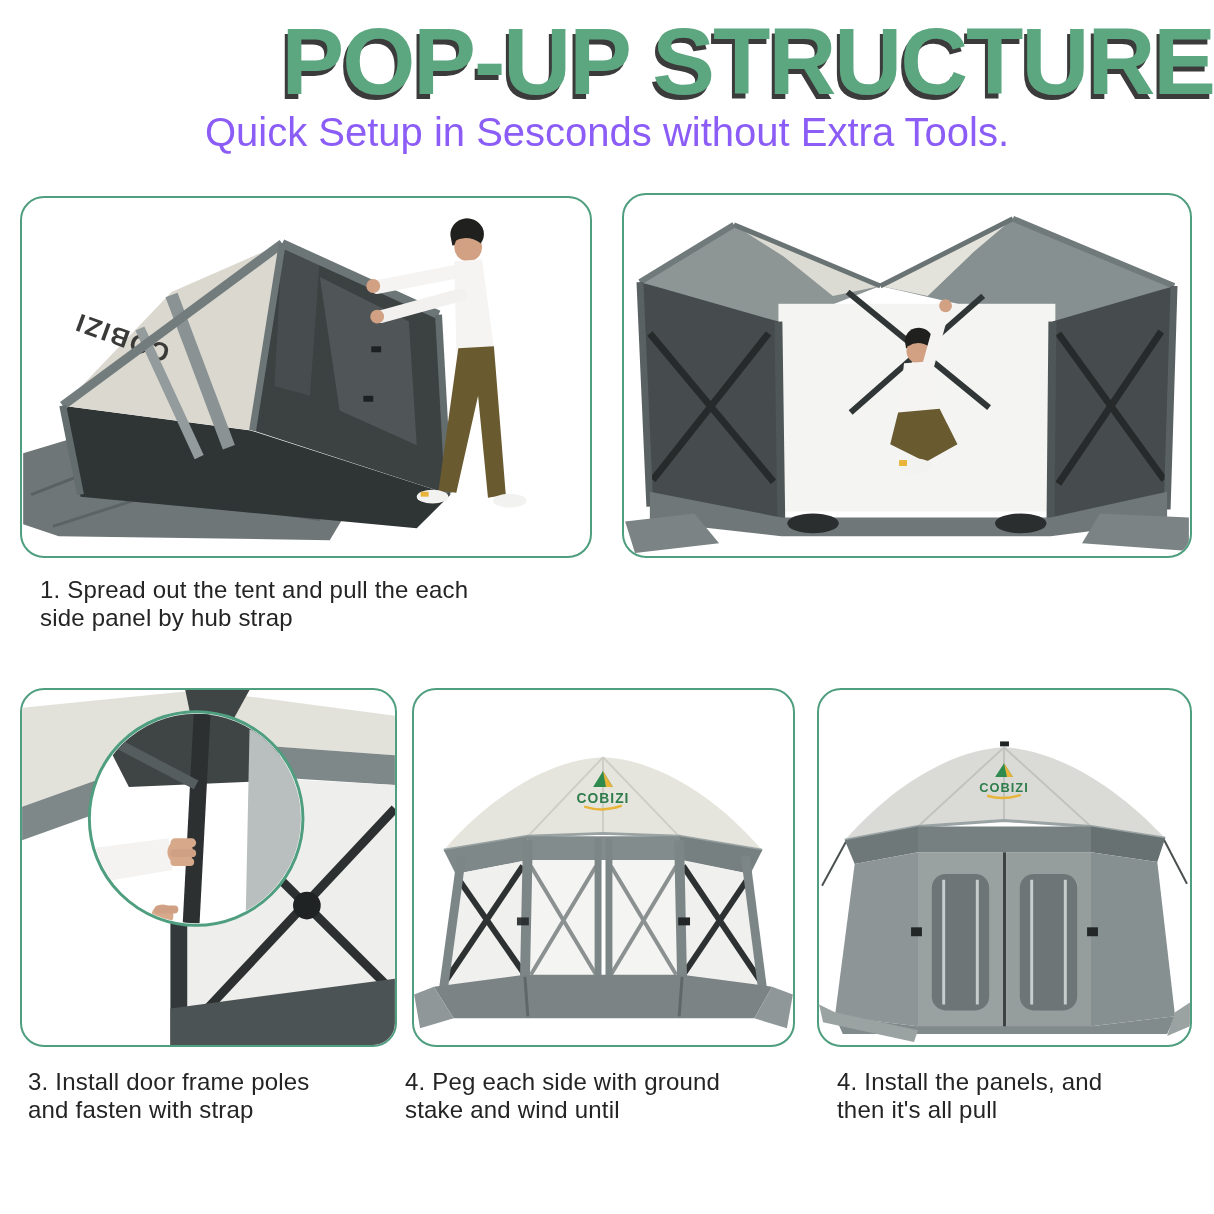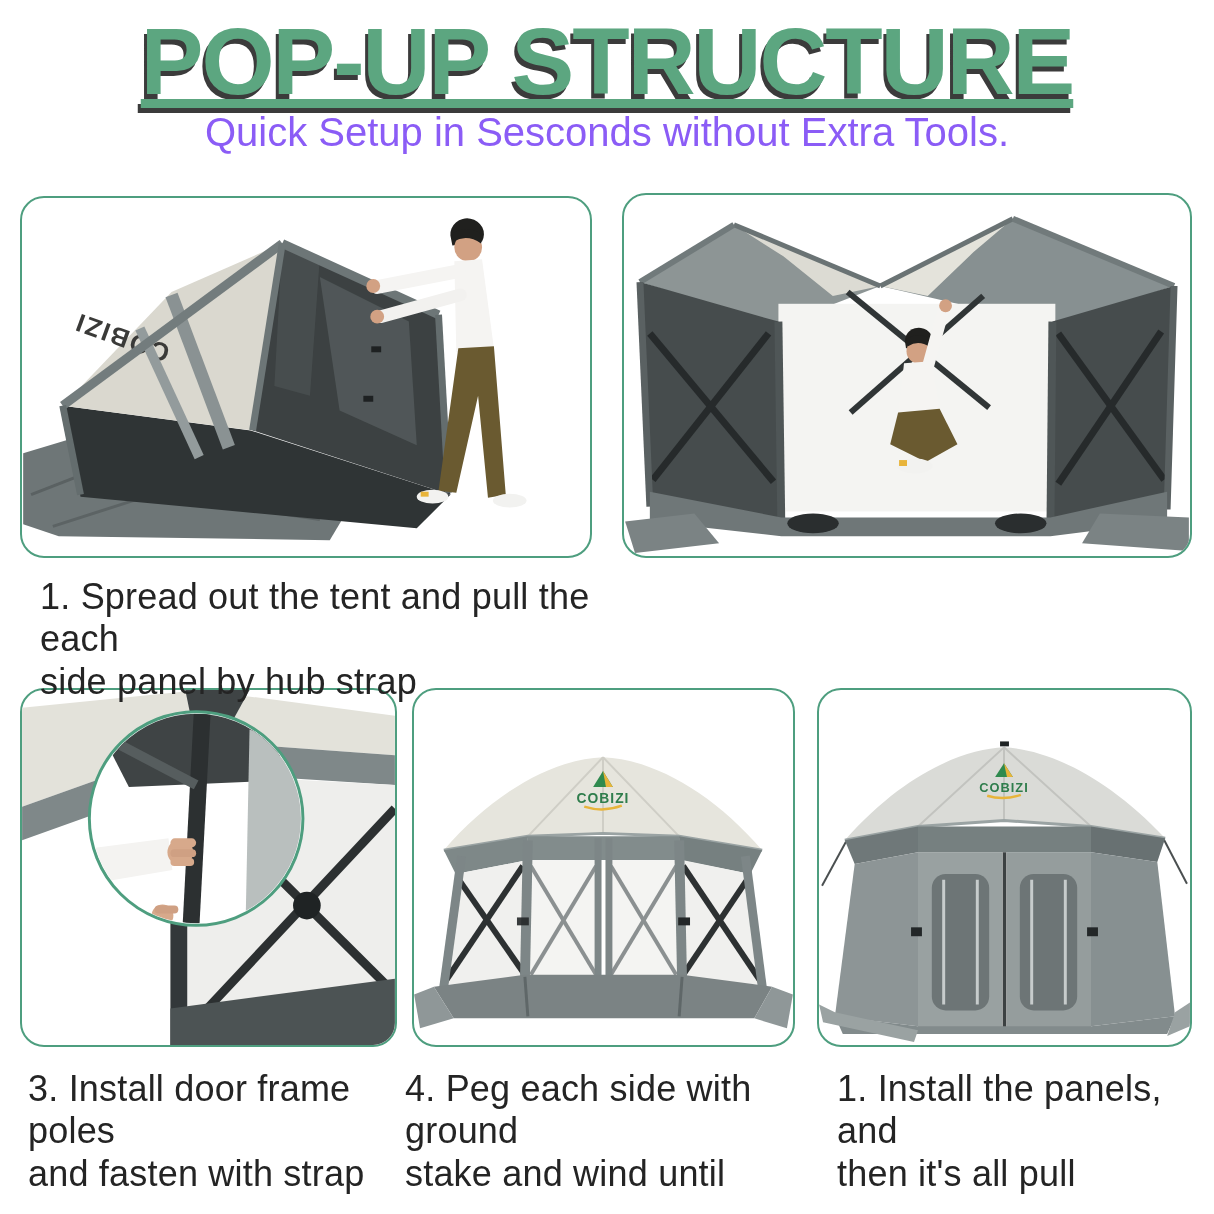--- a/index.html
+++ b/index.html
@@ -7,43 +7,42 @@
     --title-shadow:#3b3b3b;
     --panel-border:#4E9E7F;
     --text-dark:#242424;
   }
   html,body{margin:0;padding:0;background:#ffffff;}
   .page{
     position:relative;width:1214px;height:1214px;background:#ffffff;
     font-family:"Liberation Sans","DejaVu Sans",sans-serif;overflow:hidden;
   }
   .title{
-    position:absolute;left:0;top:8px;width:100%;margin:0;text-align:center;
+    position:absolute;left:0;top:8px;width:100%;margin:0;text-align:right;
     font-size:94px;font-weight:bold;letter-spacing:-2px;
     color:var(--accent-green);
     text-shadow:-3px 5px 0 var(--title-shadow);
     white-space:nowrap;
-    text-decoration:underline;
   }
   .subtitle{
     position:absolute;left:0;top:110px;width:100%;margin:0;text-align:center;
     font-size:40px;font-weight:400;color:#8b5cf6;white-space:nowrap;
   }
   .panel{
     position:absolute;background:#ffffff;border:2px solid var(--panel-border);
     border-radius:24px;overflow:hidden;box-sizing:border-box;
   }
   .panel svg{display:block;width:100%;height:100%;}
   .p1{left:20px;top:196px;width:572px;height:362px;}
   .p2{left:622px;top:193px;width:570px;height:365px;}
   .p3{left:20px;top:688px;width:377px;height:359px;}
   .p4{left:412px;top:688px;width:383px;height:359px;}
   .p5{left:817px;top:688px;width:375px;height:359px;}
   .caption{
-    position:absolute;margin:0;font-size:36px;line-height:1.18;
+    position:absolute;margin:0;font-size:24px;line-height:1.18;
     color:var(--text-dark);letter-spacing:0.2px;
   }
   .c1{left:40px;top:576px;width:565px;}
   .c2{left:652px;top:576px;width:550px;}
   .c3{left:28px;top:1068px;width:370px;}
   .c4{left:405px;top:1068px;width:395px;}
   .c5{left:837px;top:1068px;width:365px;}
 </style>
 </head>
 <body>
@@ -278,15 +277,15 @@
         <polygon points="187,74 196,88 190,88" fill="#e8b43a"></polygon>
         <text x="187" y="103" text-anchor="middle" font-size="13" font-weight="bold" fill="#2f7d4c" letter-spacing="1">COBIZI</text>
         <path d="M170,107 Q187,112 204,106" stroke="#e8b43a" stroke-width="2.5" fill="none"></path>
       </g>
     </svg>
   </div>
 
   <p class="caption c1"><span>1. Spread out the tent and pull the each</span><br><span>side panel by hub strap</span></p>
   <p class="caption c3"><span>3. Install door frame poles</span><br><span>and fasten with strap</span></p>
   <p class="caption c4"><span>4. Peg each side with ground</span><br><span>stake and wind until</span></p>
-  <p class="caption c5"><span>1. Install the panels, and</span><br><span>then it's all pull</span></p>
+  <p class="caption c5"><span>4. Install the panels, and</span><br><span>then it's all pull</span></p>
 
 </div>
 
 </body></html>

